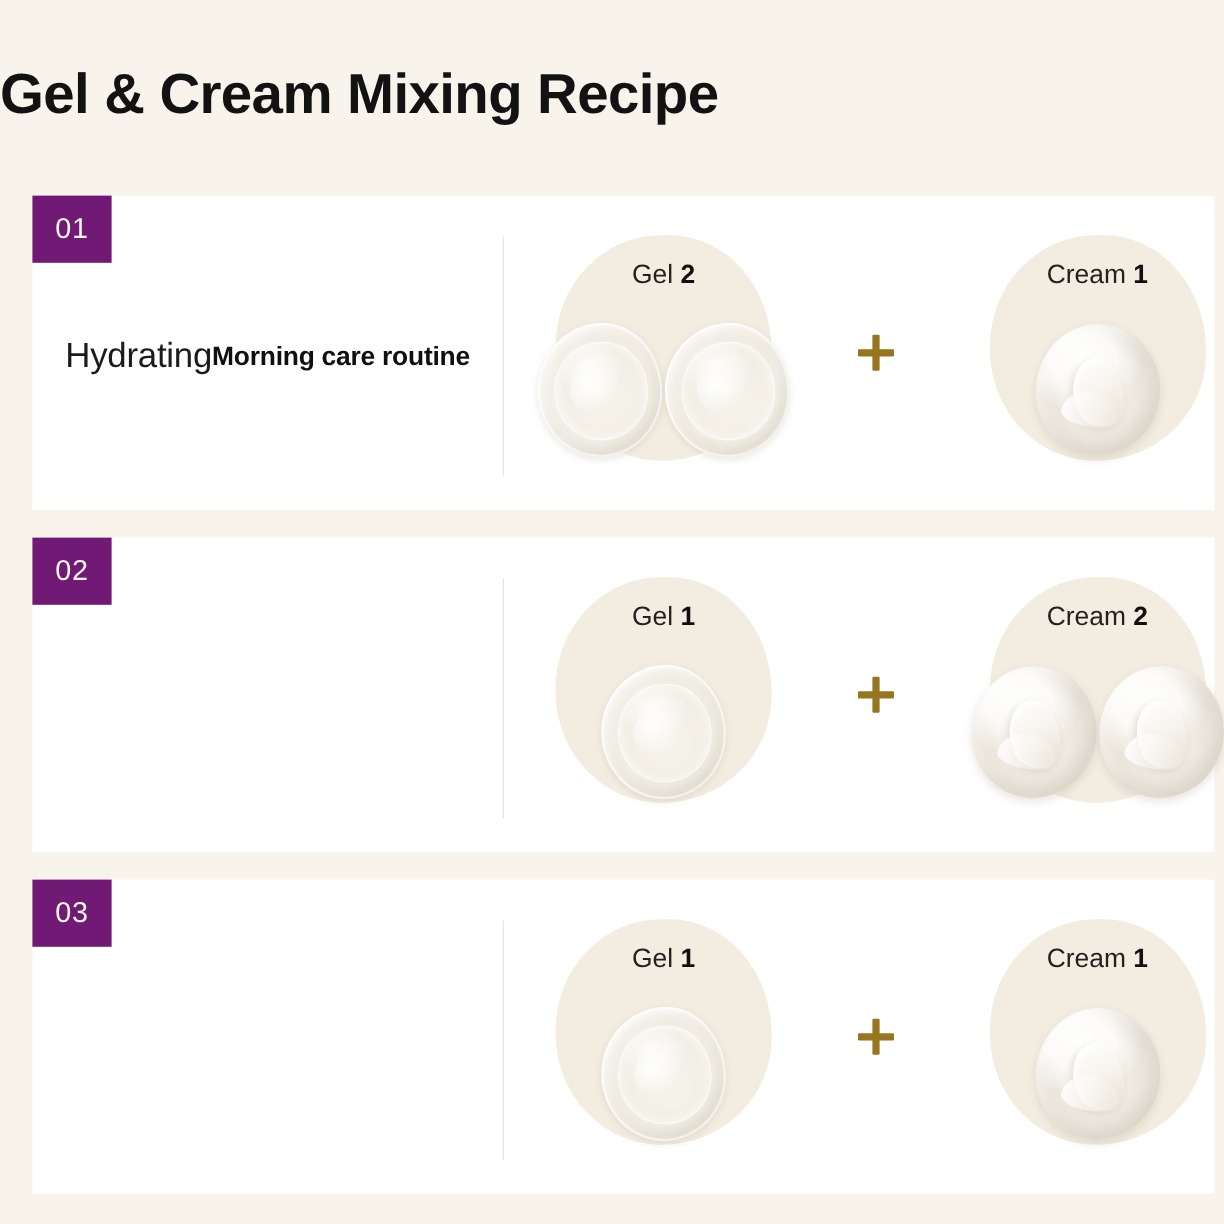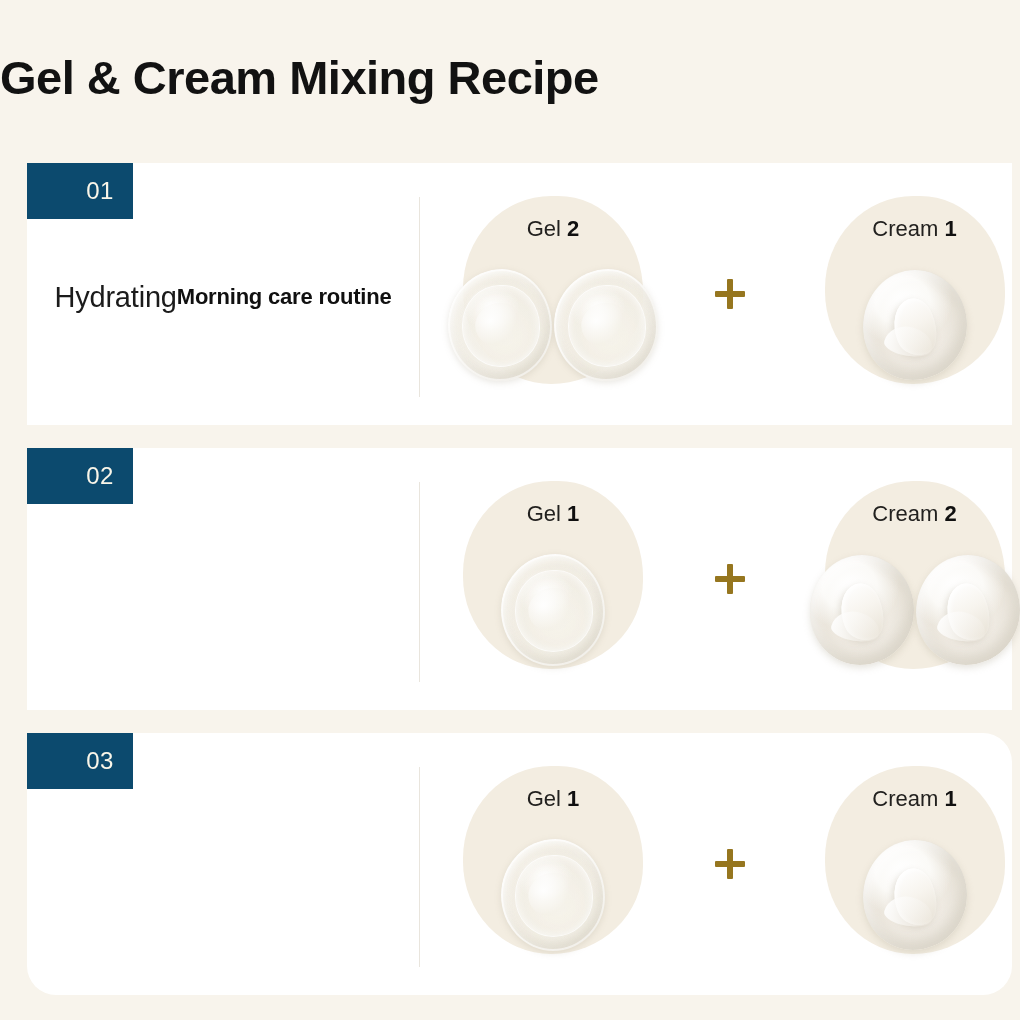--- a/index.html
+++ b/index.html
@@ -32,37 +32,36 @@
   
   .recipe-row {
     position: absolute;
     left: 27px;
     width: 985px;
     height: 262px;
     background: #ffffff;
   }
   .row-1 { top: 163px; }
   .row-2 { top: 448px; }
-  .row-3 { top: 733px; border-radius: 29px; }
+  .row-3 { top: 733px; }
 
   .step-badge {
     position: absolute;
     left: 0px;
     top: 0px;
     width: 66px;
     height: 56px;
-    background: #0c4a6e;
+    background: #701a75;
     color: #faf6e9;
     font-size: 24px;
     font-weight: 400;
     letter-spacing: 0.5px;
     display: flex;
     align-items: center;
     justify-content: center;
-    padding-left: 40px;
   }
 
   .row-text {
     position: absolute;
     left: 0;
     top: 0;
     width: 392px;
     height: 262px;
     display: flex;
     align-items: center;

